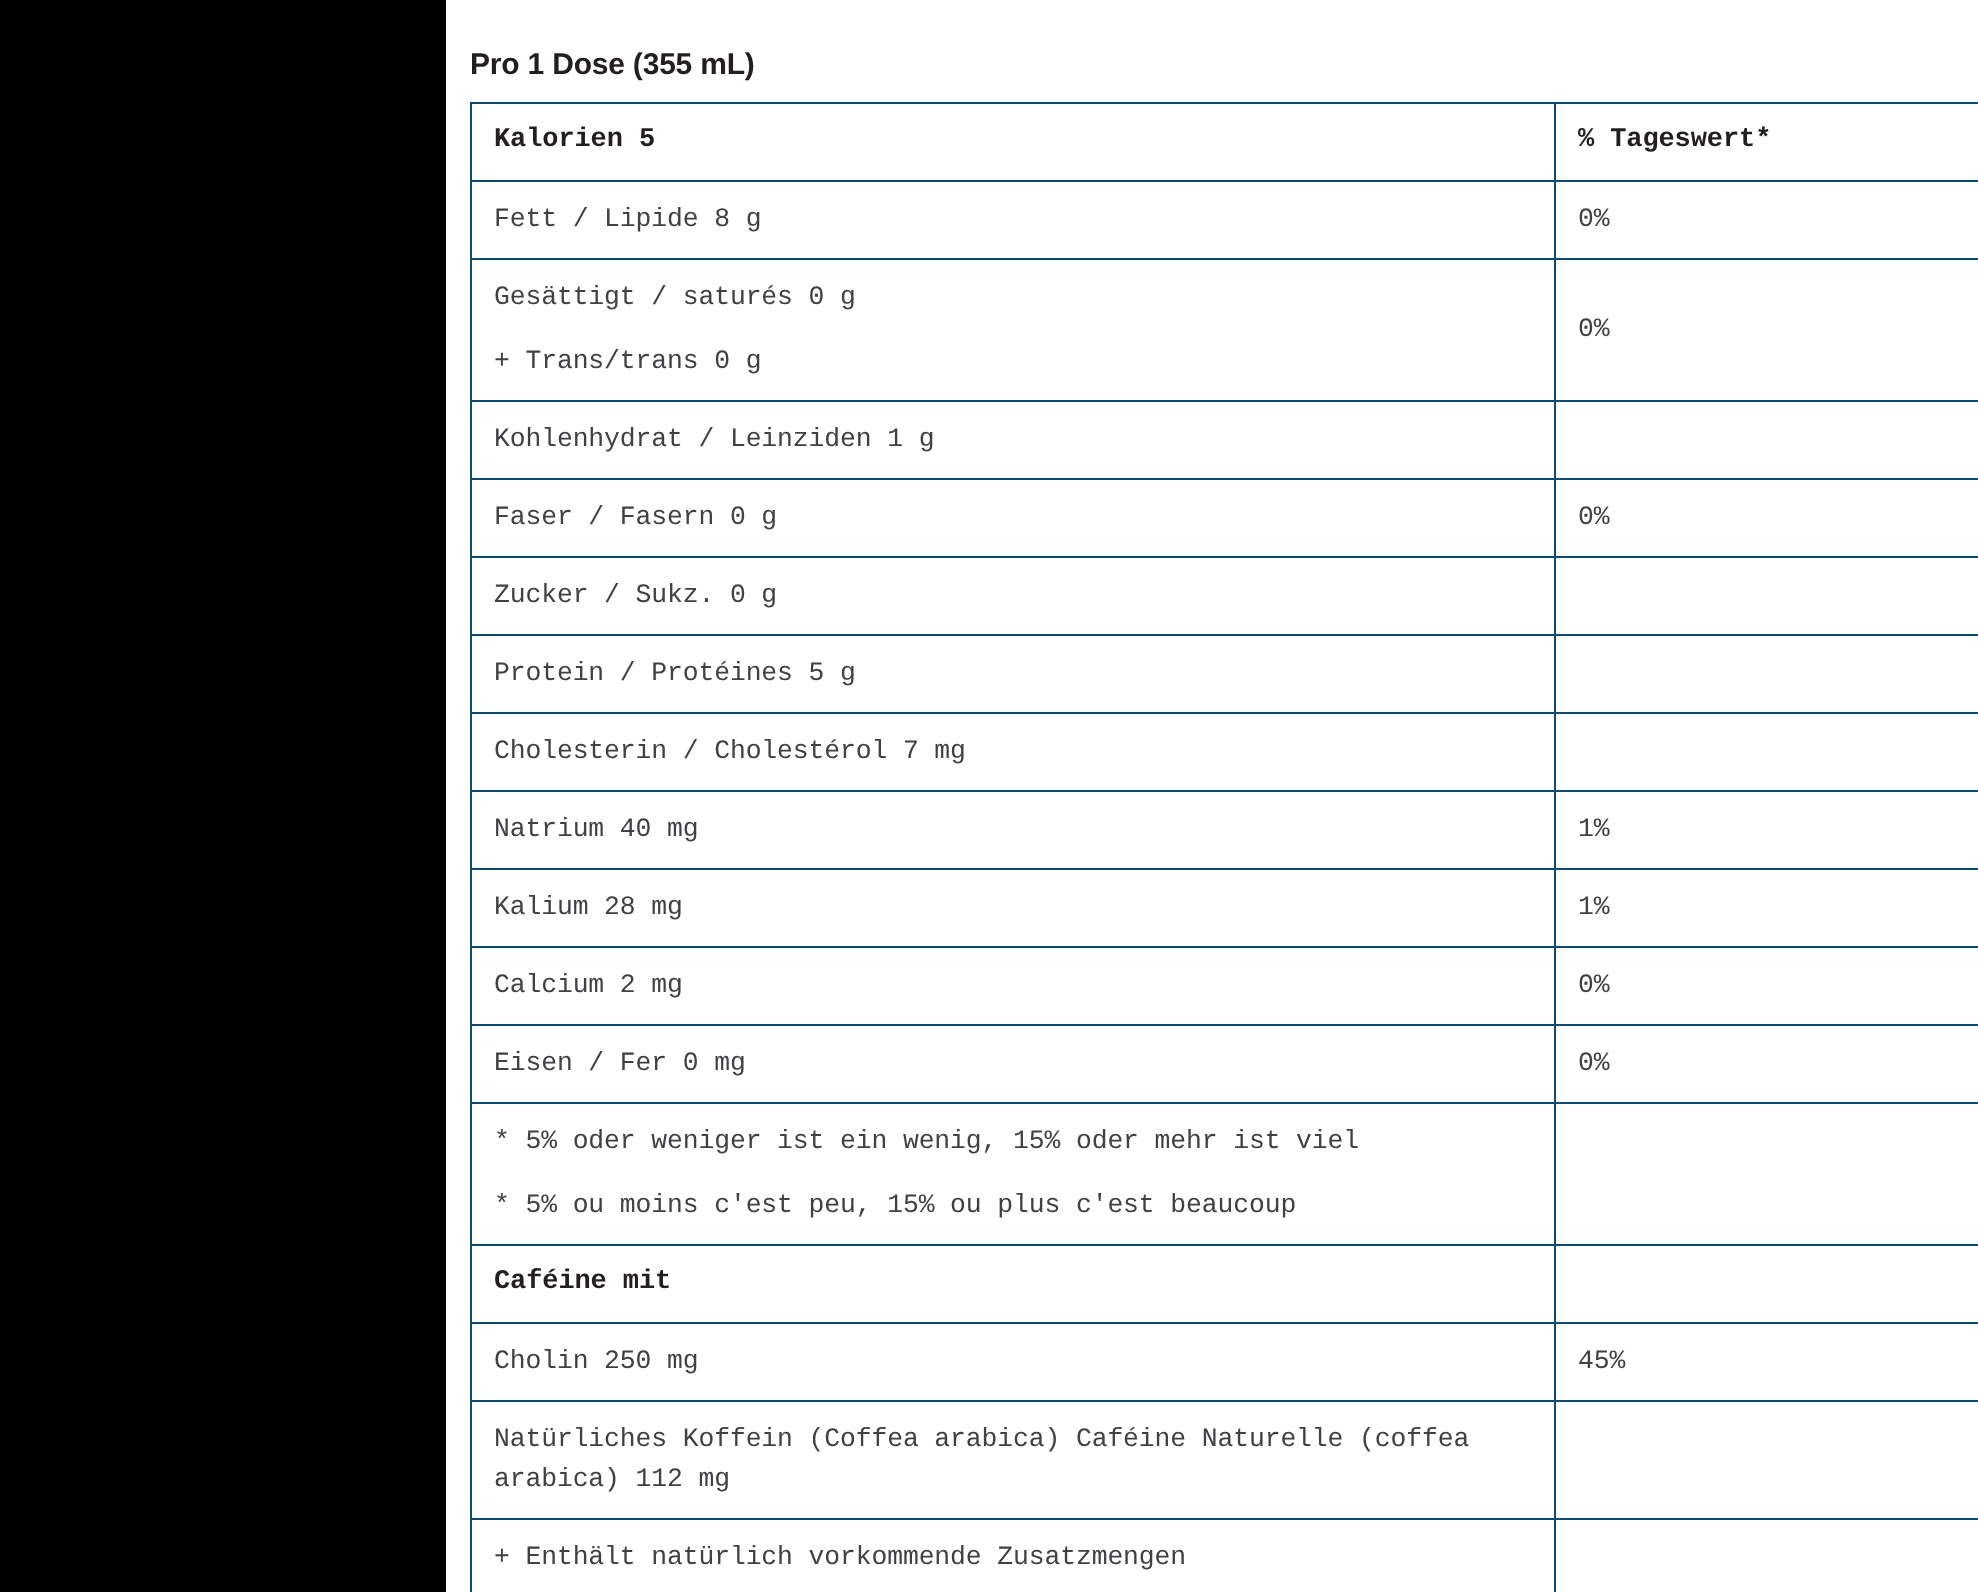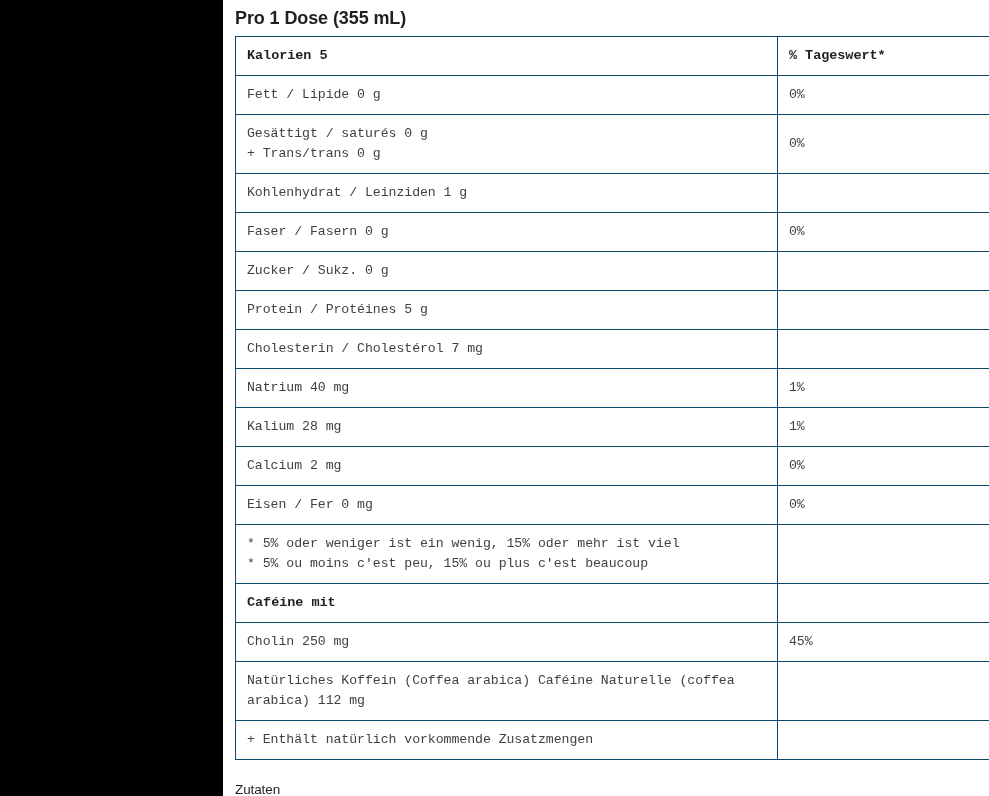--- a/index.html
+++ b/index.html
@@ -28,27 +28,28 @@
     height: 796px;
     background: #000000;
   }
   .content {
     position: absolute;
     left: 235px;
     top: 0;
     width: 740px;
   }
   .serving-title {
-    font-size: 18px;
+    font-size: 15px;
     font-weight: bold;
     color: #231f20;
     letter-spacing: -0.1px;
     padding-top: 9px;
     padding-bottom: 0;
     line-height: 18px;
+    margin-top: 15px;
   }
   table.nutrition {
     border-collapse: collapse;
     width: 739px;
     margin-top: 9px;
     table-layout: fixed;
   }
   table.nutrition td {
     border: 1px solid #0c4a6e;
     padding: 9px 0 9px 11px;
@@ -61,21 +62,21 @@
     font-family: Liberation Mono, monospace;
   }
   table.nutrition td.col-name { width: 530px; }
   table.nutrition td.col-dv  { width: 207px; }
   table.nutrition tr.head td,
   table.nutrition td.bold {
     font-weight: bold;
     color: #231f20;
     font-size: 13.5px;
   }
-  td .line2 { display: block; }
+  td .line2 { display: block; margin-top: 12px; }
   .ingredients-heading {
     font-size: 13.5px;
     font-weight: normal;
     color: #231f20;
     margin-top: 21px;
     line-height: 18px;
     letter-spacing: -0.1px;
   }
   .ingredients-body {
     font-size: 13.2px;
@@ -97,21 +98,21 @@
 
     <div class="serving-title">Pro 1 Dose (355 mL)</div>
 
     <table class="nutrition">
       <tbody>
         <tr class="head">
           <td class="col-name">Kalorien 5</td>
           <td class="col-dv">% Tageswert*</td>
         </tr>
       <tr>
-            <td class="col-name">Fett / Lipide 0 g</td>
+            <td class="col-name">Fett / Lipide 8 g</td>
             <td class="col-dv">0%</td>
           </tr>
           <tr>
             <td class="col-name">Gesättigt / saturés 0 g<span class="line2">+ Trans/trans 0 g</span></td>
             <td class="col-dv">0%</td>
           </tr>
           <tr>
             <td class="col-name">Kohlenhydrat / Leinziden 1 g</td>
             <td class="col-dv"></td>
           </tr>

